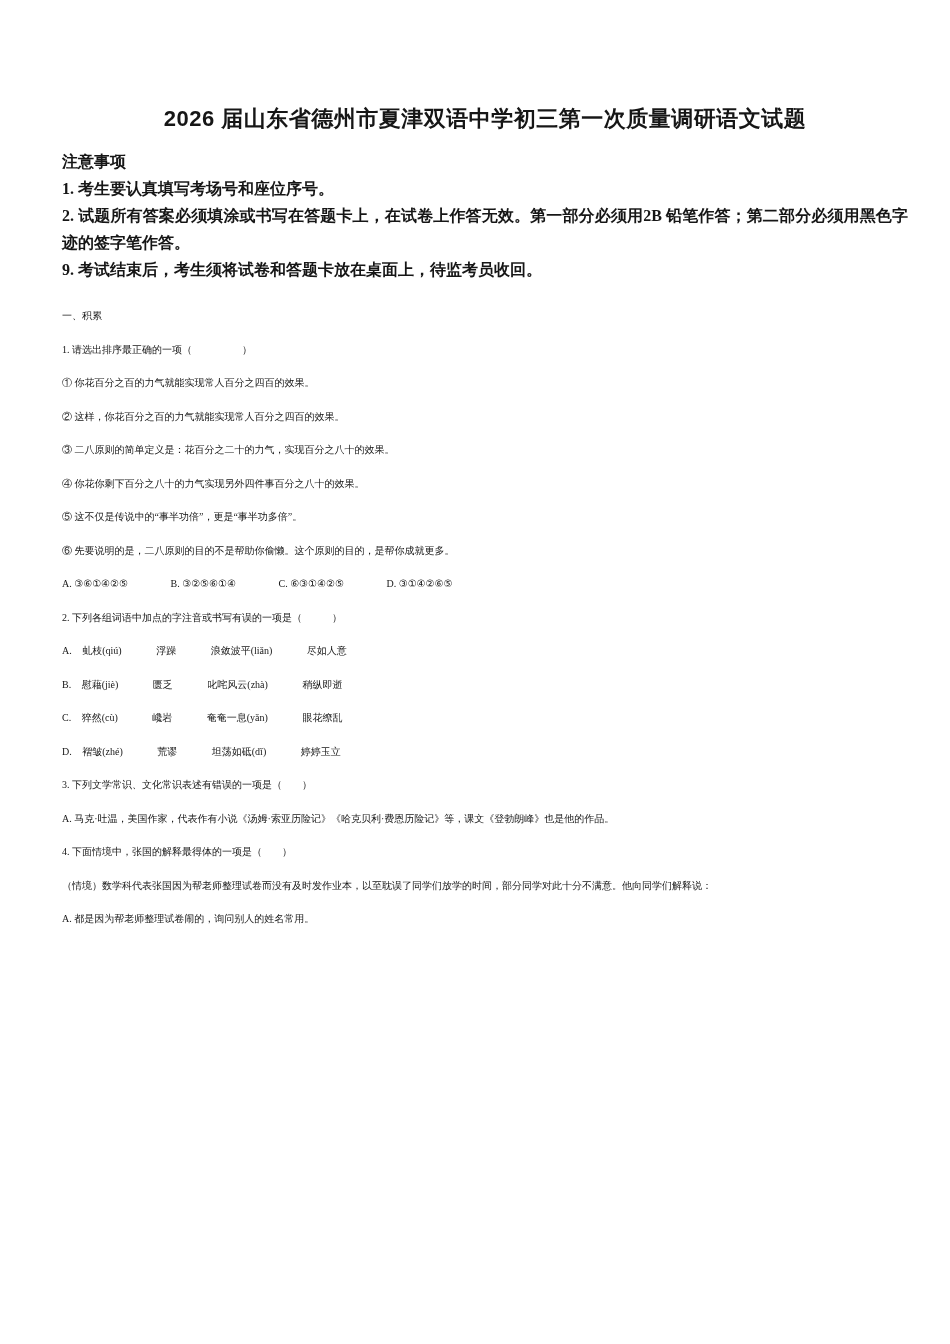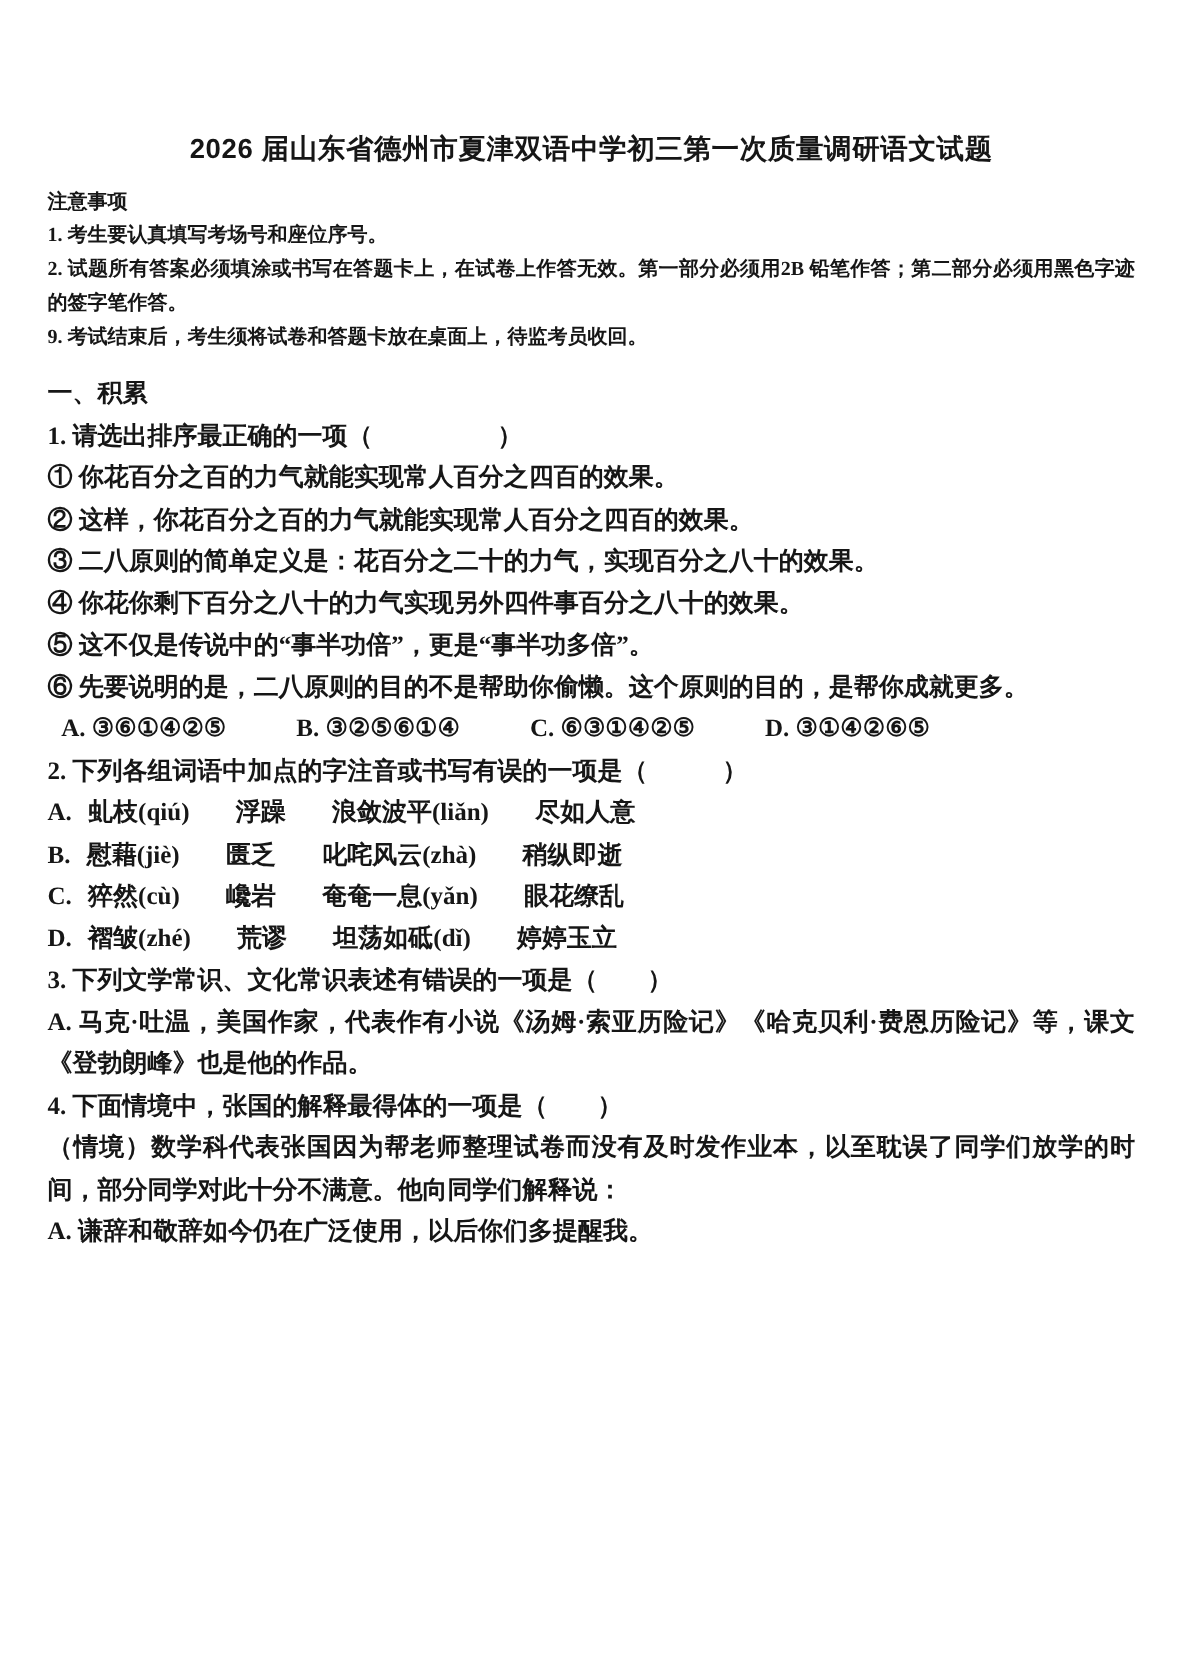--- a/index.html
+++ b/index.html
@@ -11,21 +11,21 @@
     width: 950px;
     height: 1344px;
     color: #161616;
     font-family: "Liberation Serif", "DejaVu Serif", serif;
     overflow: hidden;
   }
   .page {
     box-sizing: border-box;
     width: 950px;
     height: 1344px;
-    padding: 104px 42px 0 38px;
+    padding: 104px 42px 0 62px;
   }
   .title {
     font-family: "Liberation Sans", "DejaVu Sans", sans-serif;
     font-size: 22px;
     font-weight: 700;
     text-align: center;
     margin: 0 0 14px 0;
     letter-spacing: 0.5px;
   }
   .notice p {
@@ -33,34 +33,33 @@
     font-size: 16px;
     line-height: 27px;
     font-weight: 600;
     text-align: justify;
   }
   .main {
     margin-top: 16px;
   }
   .main p {
     margin: 0;
-    font-size: 20px;
+    font-size: 10px;
     line-height: 33.5px;
-    font-weight: 700;
+    font-weight: 400;
   }
   .wrap {
     text-align: justify;
   }
   .sec-heading {
     font-weight: 700;
   }
   .optrow .opt {
     display: inline-block;
     margin-right: 40px;
-    margin-left: 11px;
   }
   .optrow .opt:last-child { margin-right: 0; }
   .termrow .lbl {
     display: inline-block;
     margin-right: 8px;
   }
   .termrow .term {
     display: inline-block;
     margin-right: 32px;
   }
@@ -126,16 +125,16 @@
       <span class="term">荒谬</span>
       <span class="term">坦荡如砥(dǐ)</span>
       <span class="term">婷婷玉立</span>
     </p>
 
     <p>3. 下列文学常识、文化常识表述有错误的一项是（　　）</p>
     <p class="wrap">A. 马克·吐温，美国作家，代表作有小说《汤姆·索亚历险记》《哈克贝利·费恩历险记》等，课文《登勃朗峰》也是他的作品。</p>
 
     <p>4. 下面情境中，张国的解释最得体的一项是（　　）</p>
     <p class="wrap">（情境）数学科代表张国因为帮老师整理试卷而没有及时发作业本，以至耽误了同学们放学的时间，部分同学对此十分不满意。他向同学们解释说：</p>
-    <p>A. 谦辞和敬辞如今仍在广泛使用，以后你们多提醒我。</p>
+    <p>A. 都是因为帮老师整理试卷闹的，询问别人的姓名常用。</p>
 
   </div>
 </div>
 
 </body></html>

